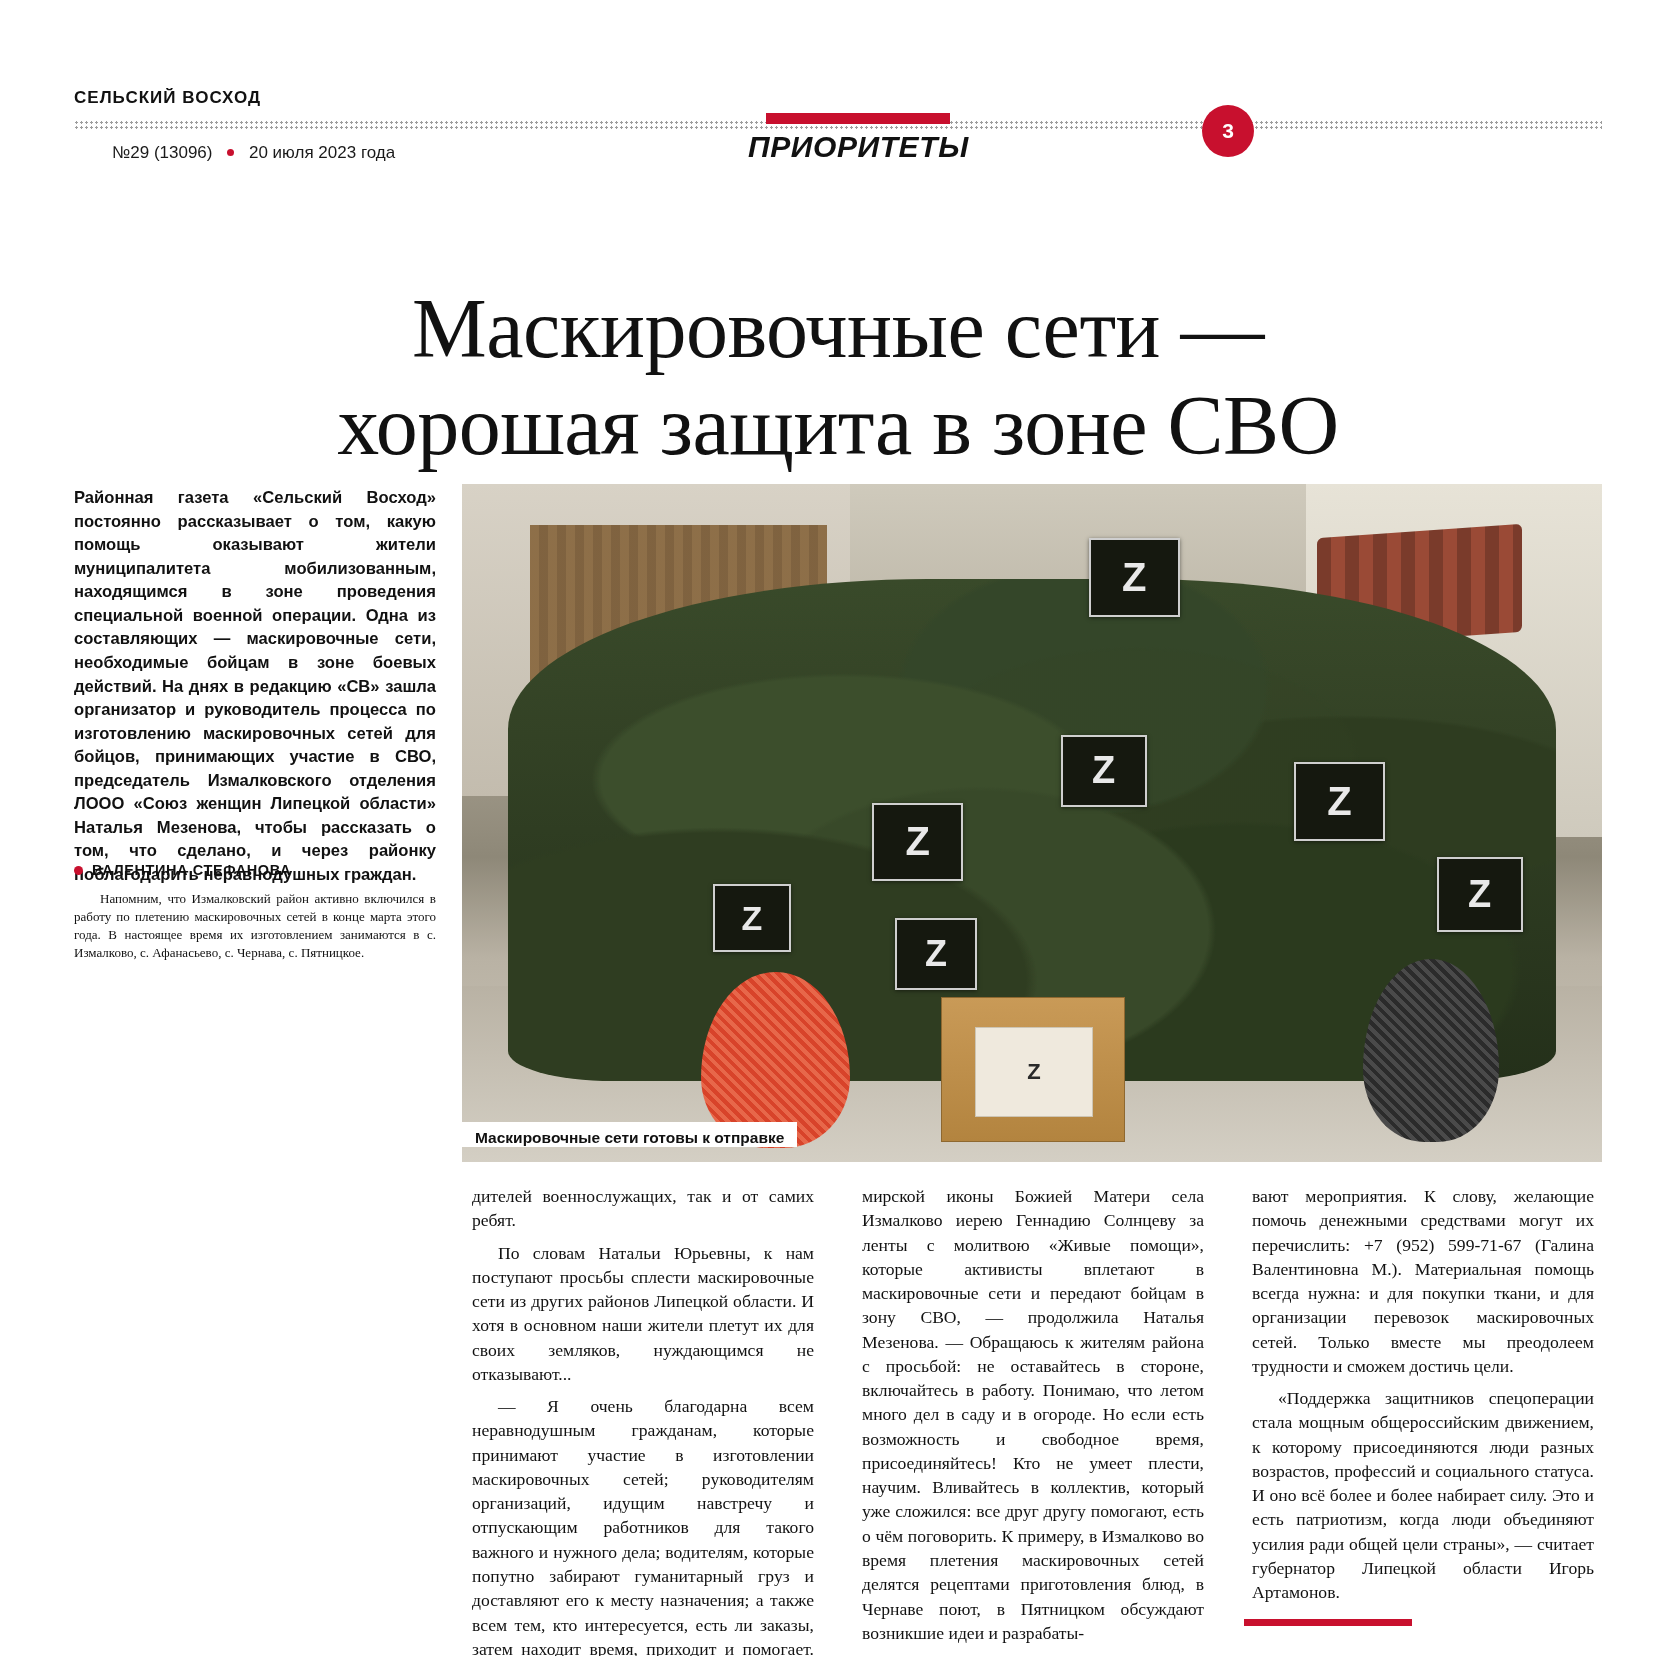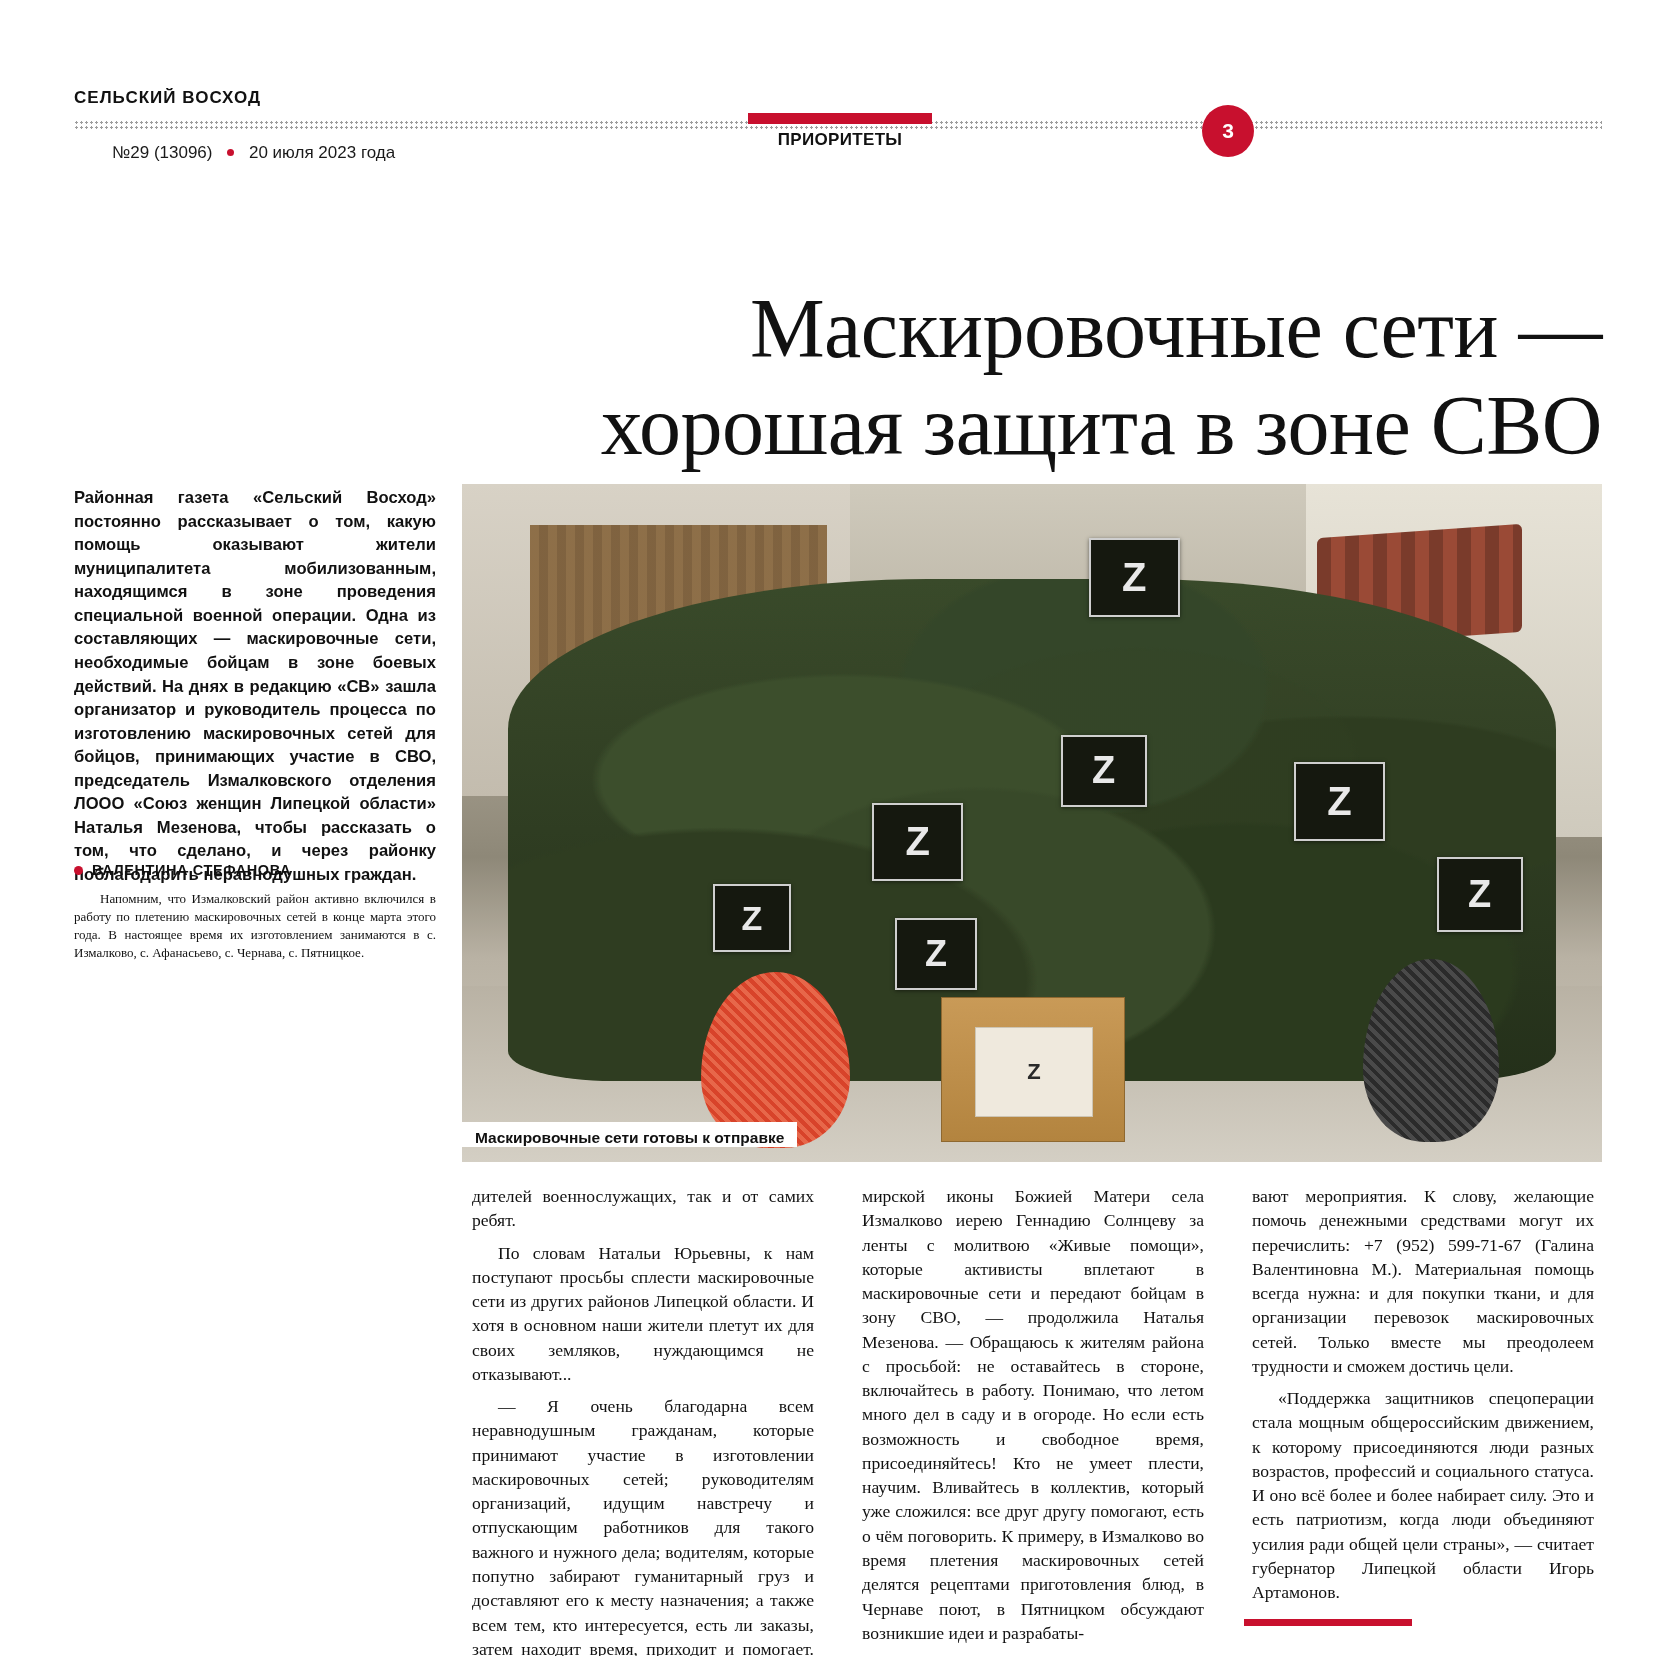--- a/index.html
+++ b/index.html
@@ -75,23 +75,24 @@
   }
   .rubric-bar {
     width: 184px;
     height: 11px;
     background: #c8102e;
     margin: 0 auto 6px auto;
   }
   .rubric-label {
     font-family: "Liberation Sans", sans-serif;
     font-weight: bold;
-    font-size: 17px;
+    font-size: 30px;
     letter-spacing: 0.02em;
     color: #111;
+    font-style: italic;
   }
 
   .page-badge {
     position: absolute;
     right: 74px;
     top: 105px;
     width: 52px;
     height: 52px;
     border-radius: 50%;
     background: #c8102e;
@@ -108,21 +109,21 @@
   .headline {
     position: absolute;
     left: 74px;
     top: 236px;
     width: 1528px;
     font-family: "Liberation Serif", serif;
     font-size: 84px;
     line-height: 1.16;
     font-weight: 400;
     color: #111;
-    text-align: right;
+    text-align: center;
     letter-spacing: -0.5px;
     margin-top: 44px;
   }
   .headline .l2 { display: block; }
 
   
   .lead {
     position: absolute;
     left: 74px;
     top: 486px;

